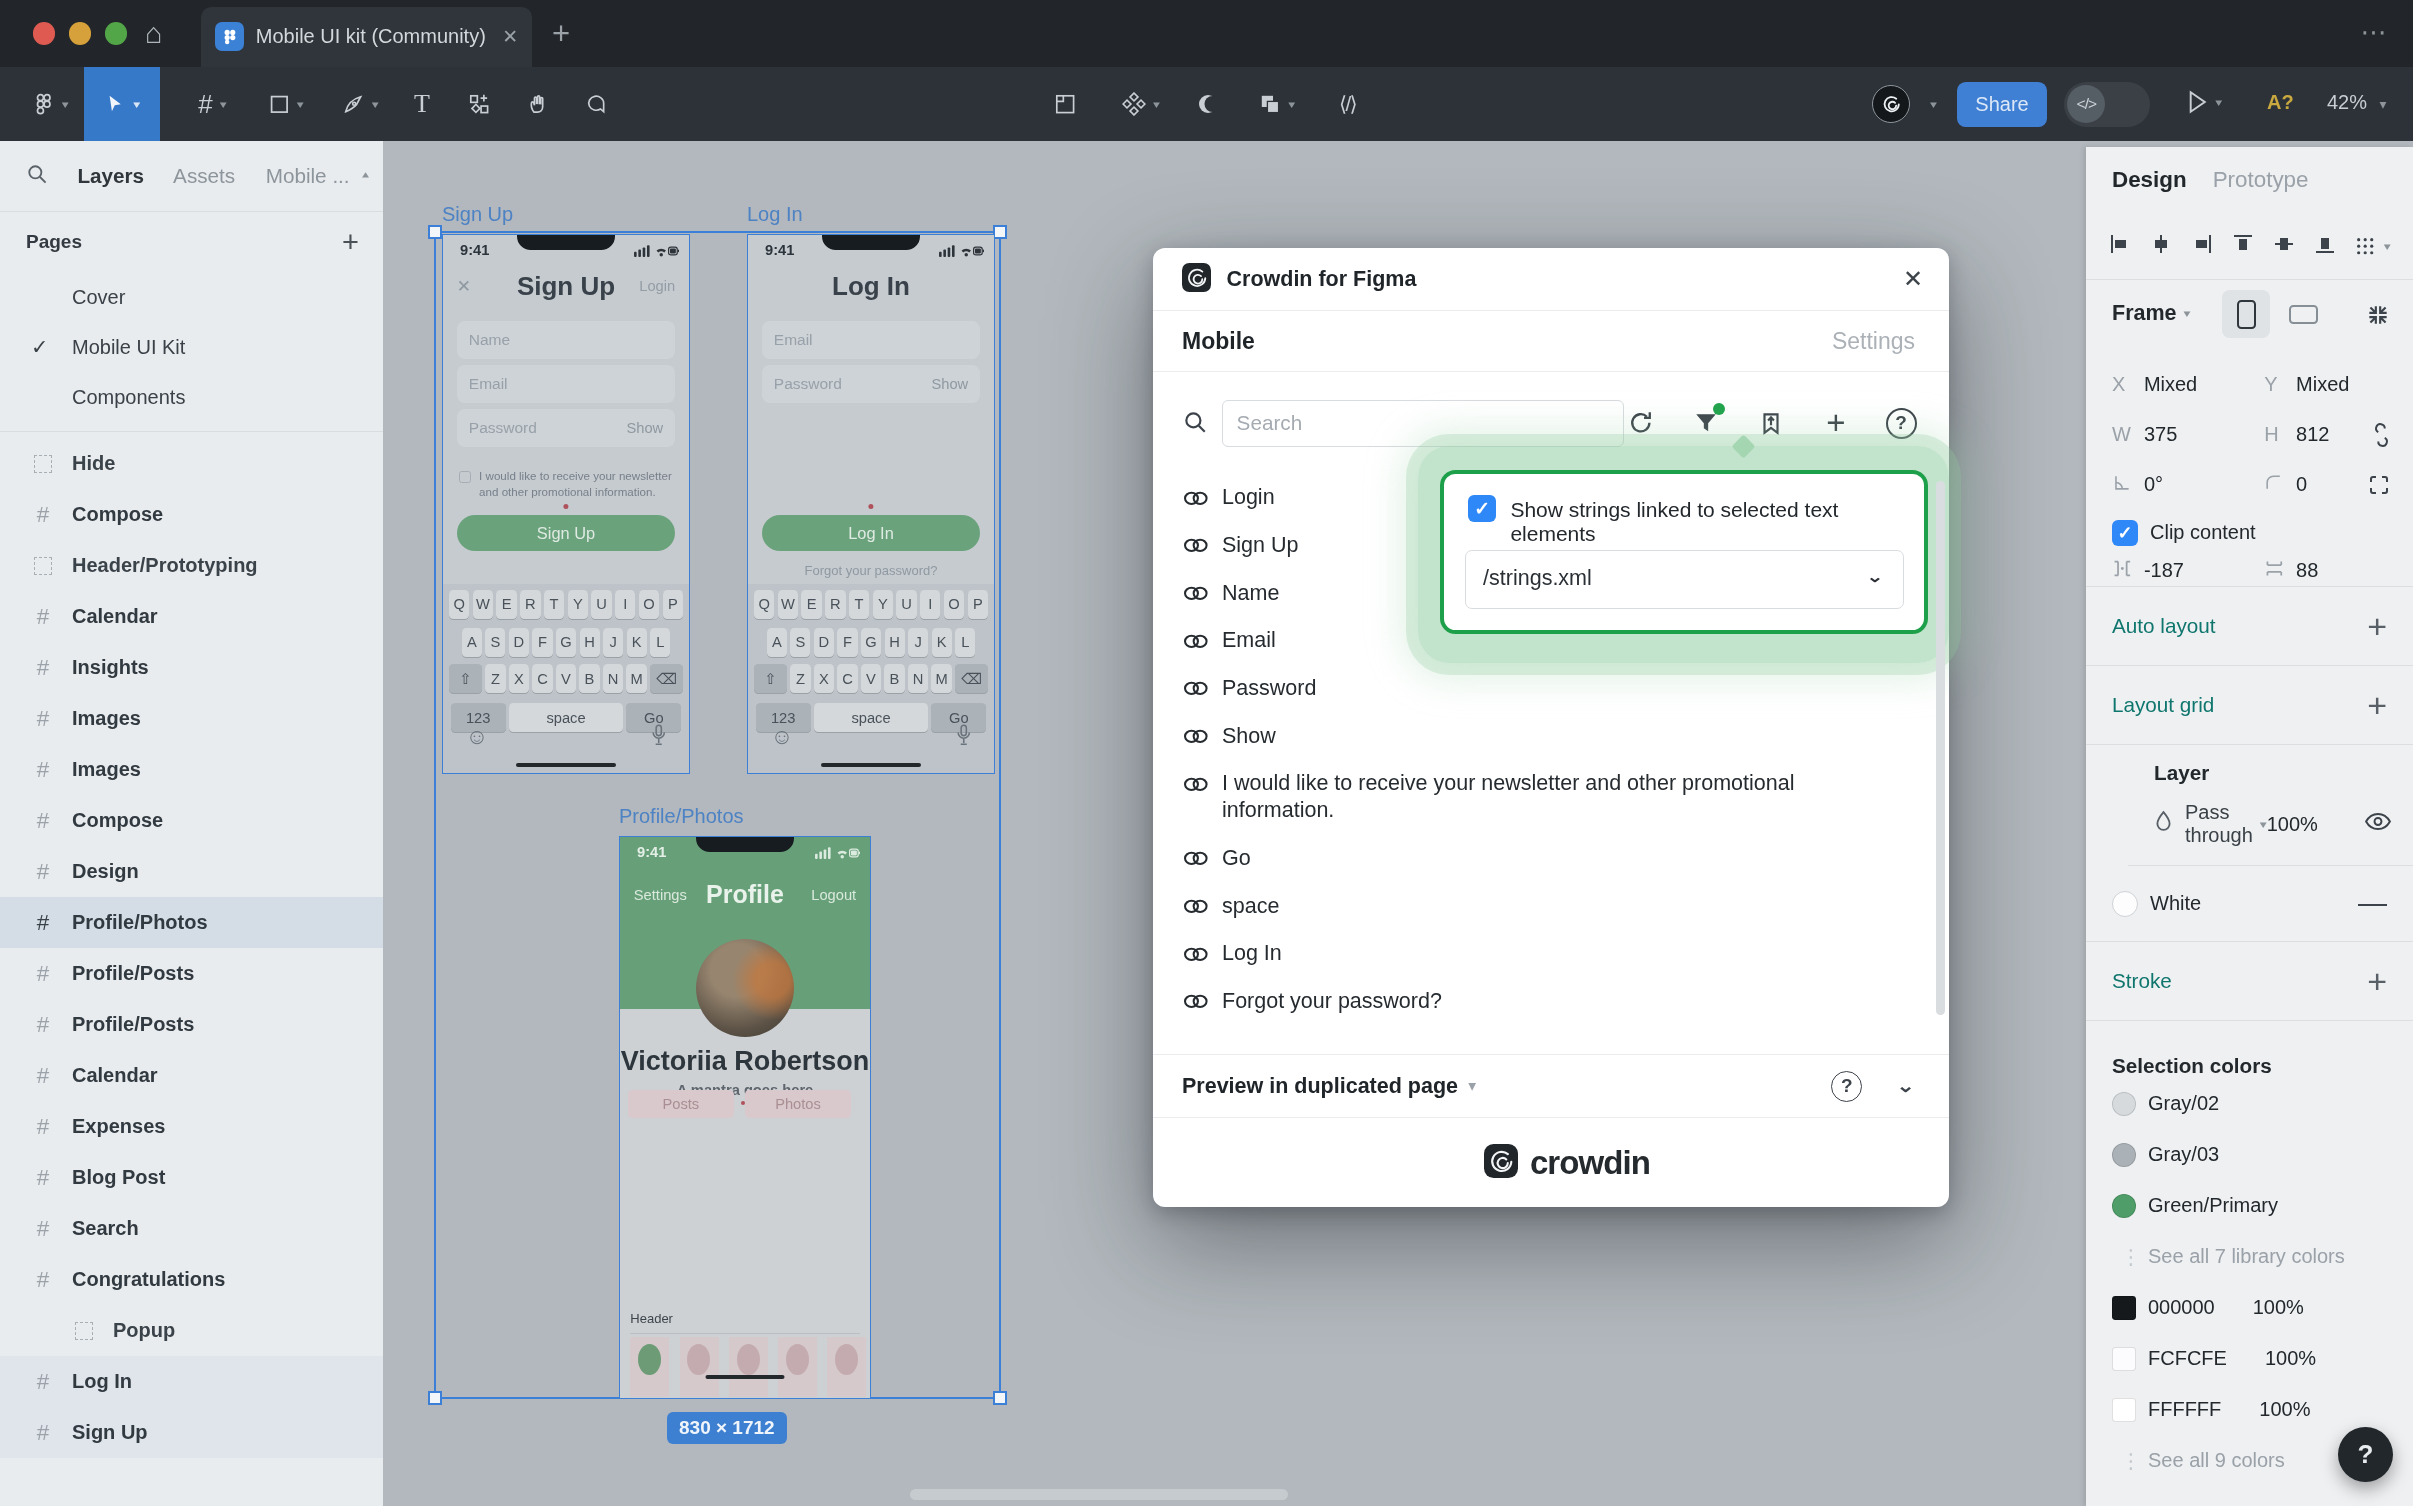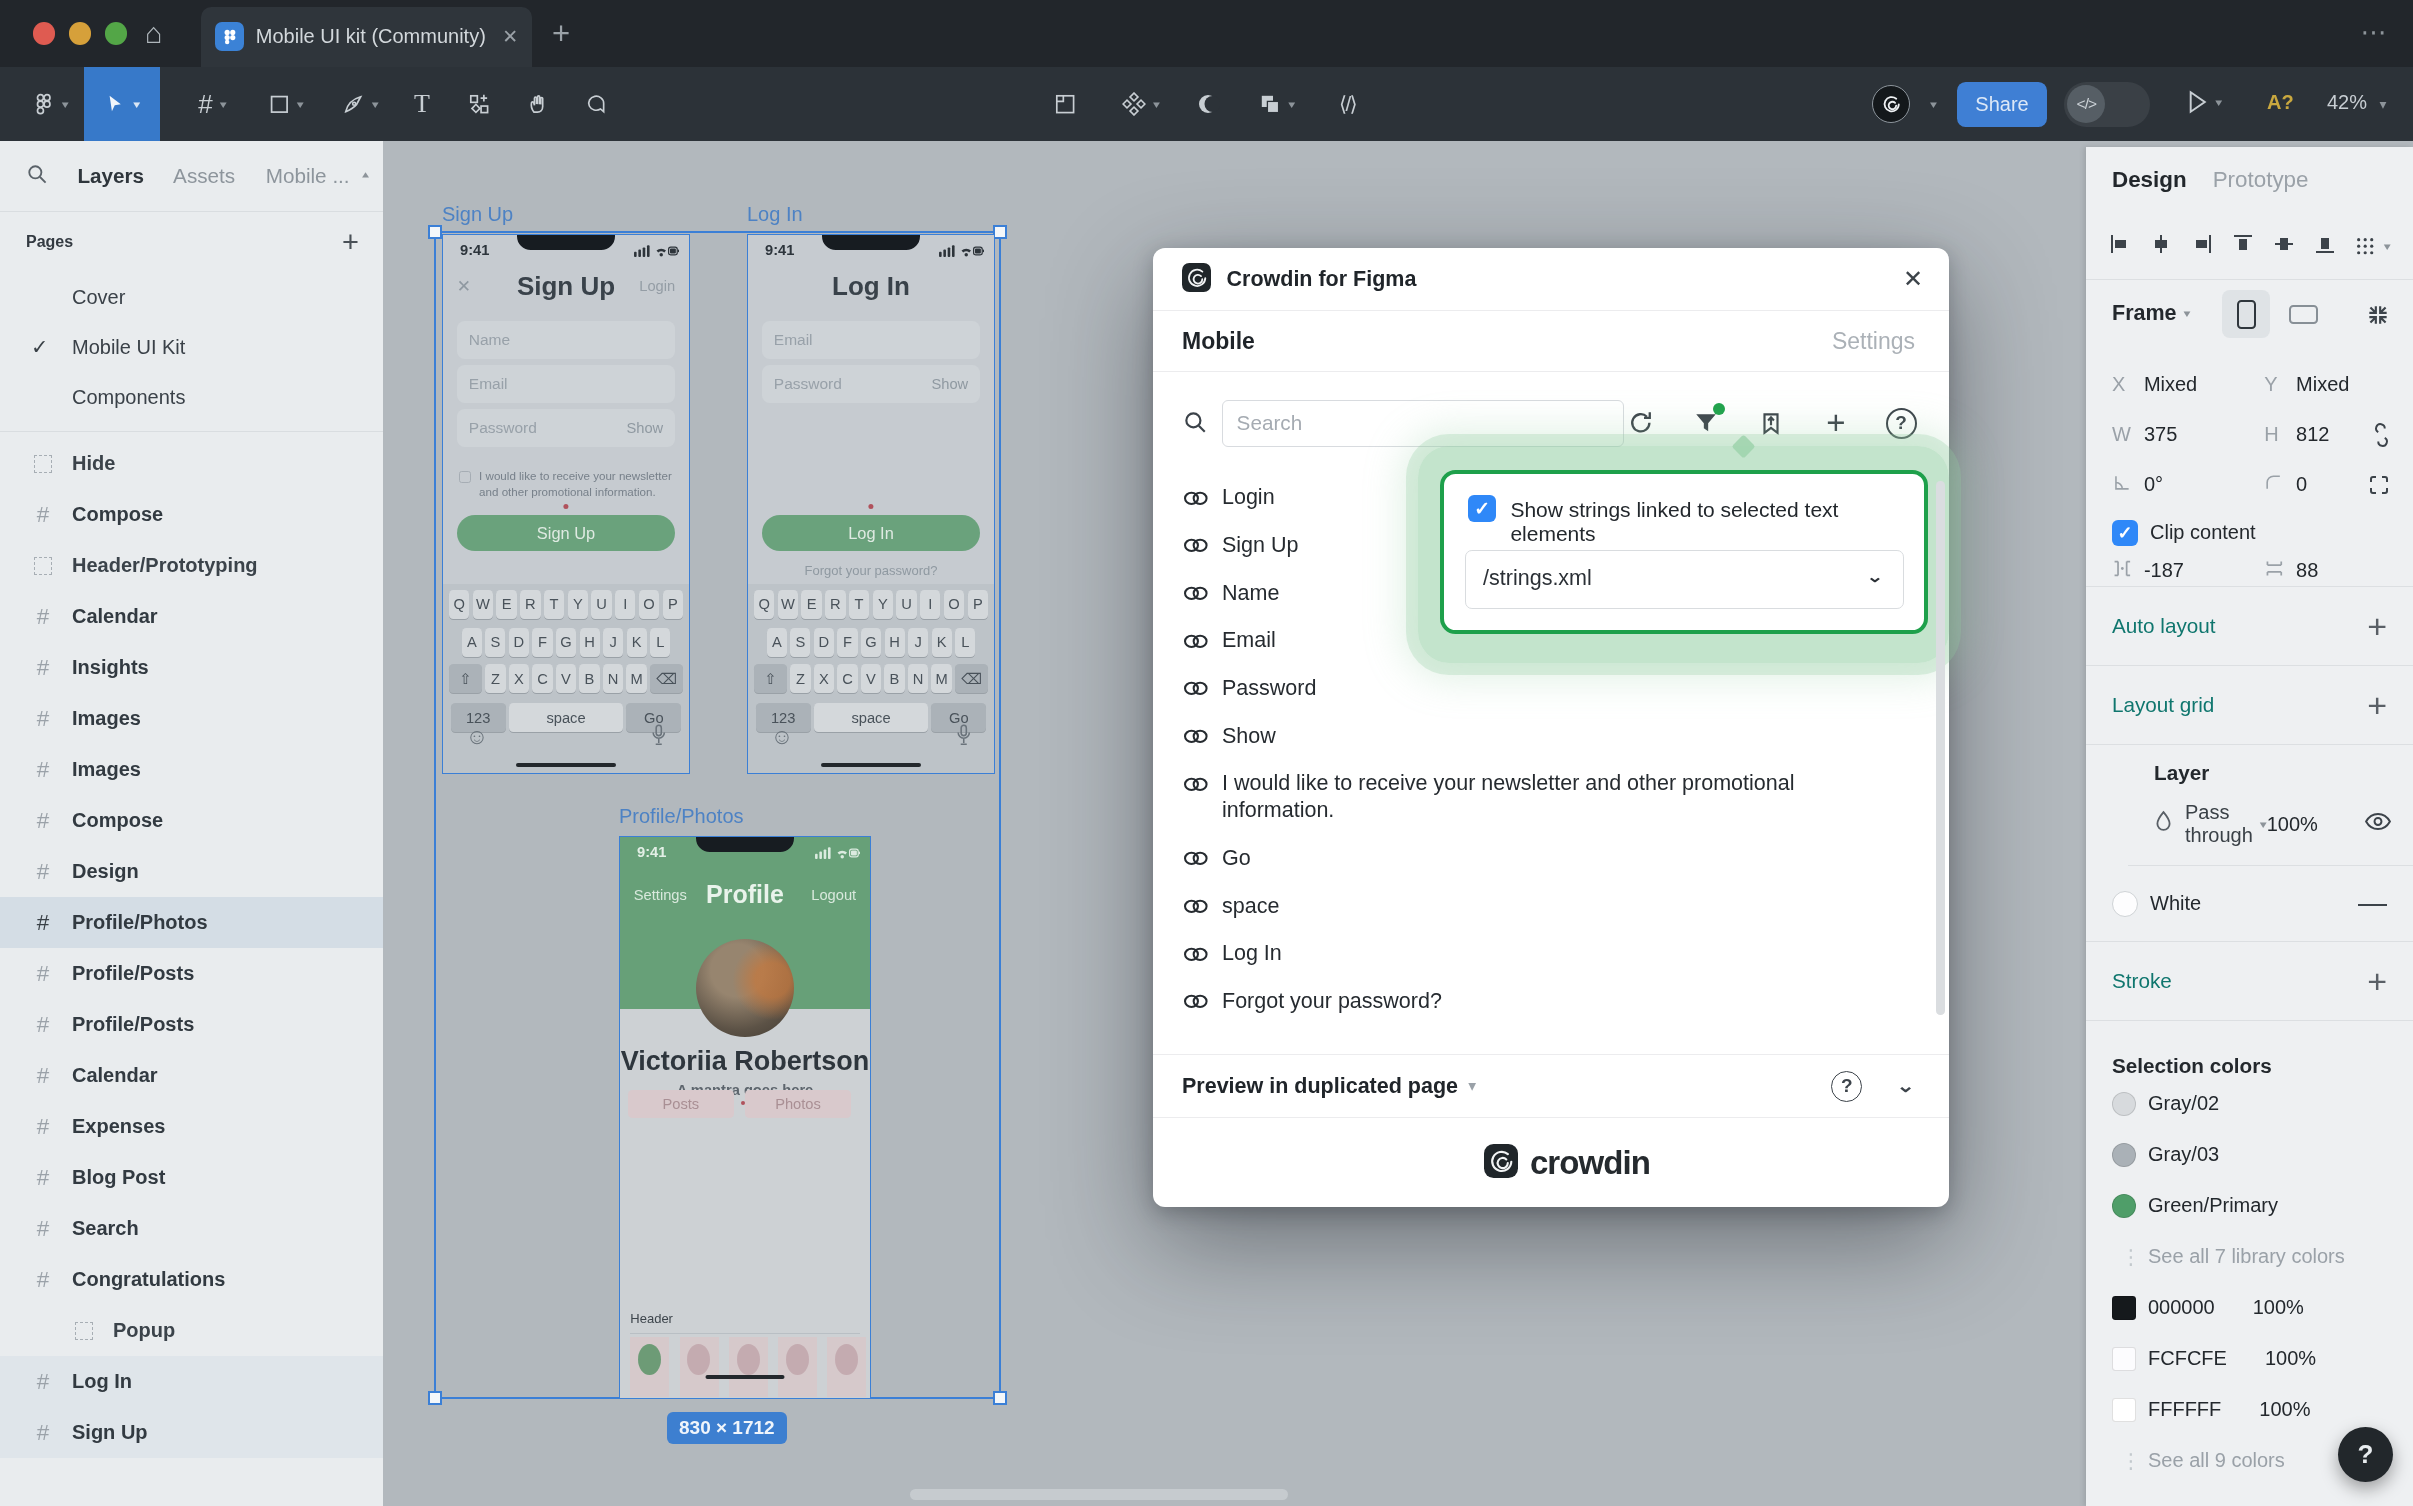--- a/index.html
+++ b/index.html
@@ -37,21 +37,21 @@
 
   
   .sidebar { position:absolute; left:0; top:141px; width:383px; bottom:0; background:#e9ecee; }
   .sb-header { height:71px; border-bottom:1.7px solid #d9dde0; display:flex; align-items:center; }
   .sb-search { margin-left:26px; color:#5a6269; }
   .sb-tab { font-size:20.7px; margin-left:29px; color:#8d959c; }
   .sb-tab.active { color:#2f363c; font-weight:bold; }
   .sb-file { margin-left:auto; margin-right:13.8px; font-size:20.7px; color:#8d959c; display:flex; align-items:center; }
   .sb-file .chev { transform:rotate(180deg) scaleY(.8); }
   .pages-head { height:60px; display:flex; align-items:center; }
-  .pages-title { margin-left:26px; font-size:16px; font-weight:bold; color:#333a41; }
+  .pages-title { margin-left:26px; font-size:19px; font-weight:bold; color:#333a41; }
   .pages-add { margin-left:auto; margin-right:24px; font-size:29px; color:#4a5157; }
   .page-row { height:50px; display:flex; align-items:center; }
   .page-check { width:41px; margin-left:31px; text-align:left; visibility:hidden; color:#3a4147; font-size:20.7px; }
   .page-row.checked .page-check { visibility:visible; }
   .page-label { font-size:20px; color:#3a4148; }
   .layers-list { border-top:1.7px solid #d9dde0; margin-top:8.6px; padding-top:6.9px; }
   .layer-row { height:51px; display:flex; align-items:center; }
   .layer-row .licon { position:relative; width:24px; height:24px; margin-left:31px; margin-right:17px; color:#9ba2a9; font-size:22.4px; line-height:24px; text-align:center; flex:0 0 auto; }
   .layer-row .licon::before { content:"#"; }
   .layer-row.dashed .licon::before { content:""; position:absolute; inset:2.6px; border:1.7px dashed #a7aeb4; }

